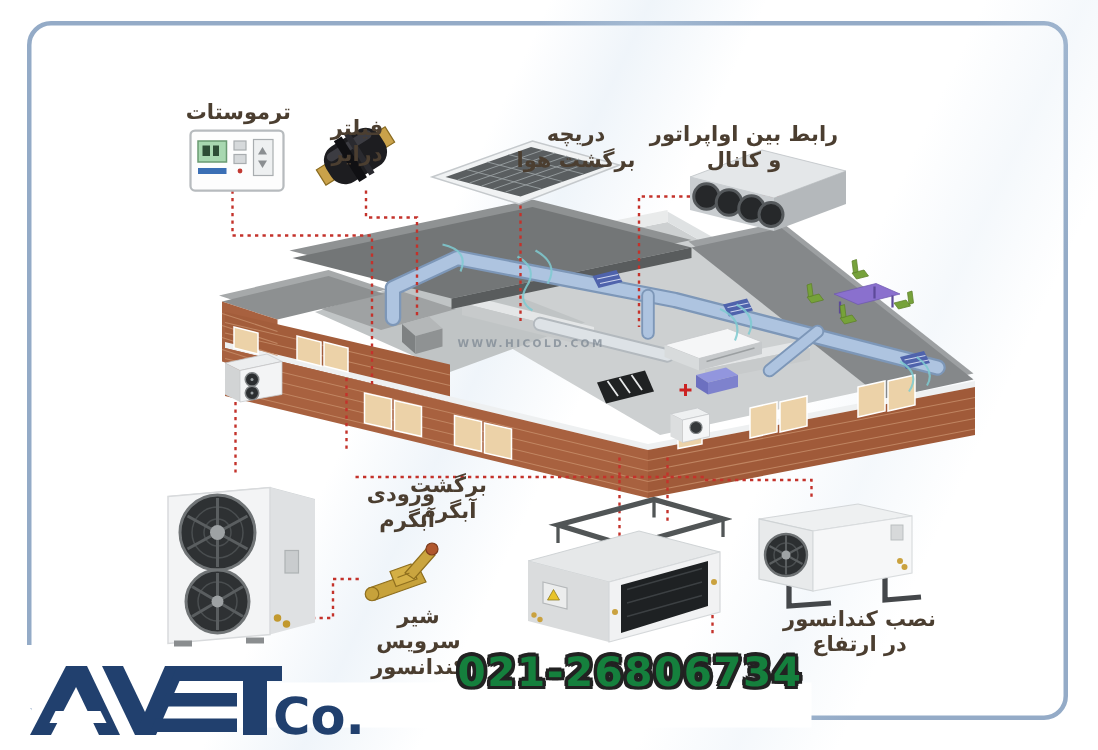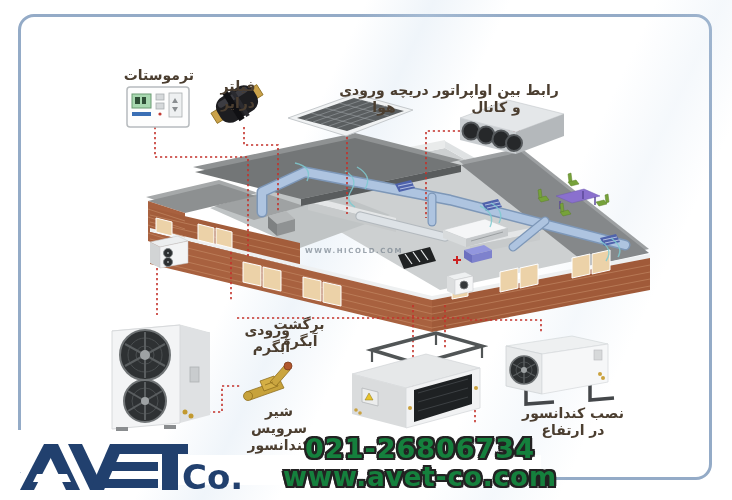--- a/index.html
+++ b/index.html
@@ -8,21 +8,21 @@
   .sheen{position:absolute;left:0;top:0;width:732px;height:500px;pointer-events:none;
          background:linear-gradient(115deg,transparent 38%,rgba(203,221,238,.30) 45%,
          transparent 53%,transparent 68%,rgba(203,221,238,.20) 75%,transparent 82%);}
   .frame{position:absolute;left:18px;top:14px;width:688px;height:460px;
          border:3px solid #94abc7;border-radius:16px;}
   .mask{position:absolute;background:#ffffff;}
   .abs{position:absolute;}
   .label{position:absolute;font-size:14px;font-weight:bold;color:#4b3e30;
          text-align:center;direction:rtl;line-height:1.2;z-index:6;}
   .watermark{position:absolute;font-size:7px;letter-spacing:1.6px;color:rgba(125,136,147,.75);
-             z-index:5;font-weight:bold;margin-top:22px;}
+             z-index:5;font-weight:bold;}
   .bubble{position:absolute;font-weight:bold;color:#15803d;text-align:center;letter-spacing:1px;z-index:8;
           text-shadow:-2px -2px 0 #222,2px -2px 0 #222,-2px 2px 0 #222,2px 2px 0 #222,
                       0 -2.4px 0 #222,0 2.4px 0 #222,-2.4px 0 0 #222,2.4px 0 0 #222;}
   .phone{left:252px;top:433px;width:336px;font-size:27px;}
   .website{left:240px;top:462px;width:360px;font-size:26px;}
   svg{display:block;}
 </style>
 </head>
 <body>
 
@@ -352,21 +352,21 @@
         </g>
       <circle cx="28" cy="38" r="3" fill="#9ea2a4"></circle>
     </g>
     <rect x="98" y="18" width="8" height="10" fill="#d7d9da" stroke="#b7babc" stroke-width="0.6"></rect>
     <circle cx="104" cy="42" r="2" fill="#caa23f"></circle>
       <circle cx="107" cy="46" r="2" fill="#caa23f"></circle>
   </svg>
 
   <div class="label" style="left:128px;top:67px;width:66px;" dir="rtl">ترموستات</div>
   <div class="label" style="left:205px;top:66px;width:66px;margin-top:12px;" dir="rtl">فیلتر درایر</div>
-  <div class="label" style="left:338px;top:82px;width:92px;" dir="rtl">دریچه ورودی هوا</div>
+  <div class="label" style="left:338px;top:82px;width:92px;" dir="rtl">دریچه برگشت هوا</div>
   <div class="label" style="left:432px;top:82px;width:128px;" dir="rtl">رابط بین اواپراتور و کانال</div>
   <div class="label" style="left:232px;top:316px;width:62px;margin-left:36px;" dir="rtl">برگشت آبگرم</div>
   <div class="label" style="left:228px;top:322px;width:62px;text-align:right;" dir="rtl">ورودی آبگرم</div>
   <div class="label" style="left:238px;top:403px;width:82px;" dir="rtl">شیر سرویس کندانسور</div>
   <div class="label" style="left:522px;top:405px;width:102px;" dir="rtl">نصب کندانسور در ارتفاع</div>
 
   <div class="watermark" style="left:305px;top:225px;">WWW.HICOLD.COM</div>
 
   <svg class="abs" style="left:18px;top:436px;z-index:8;" width="230" height="60" viewBox="0 0 230 60" aria-label="AVETCo.">
     <g fill="#21406e">
@@ -377,15 +377,14 @@
       <polygon points="72,54 86,54 106,8 92,8"></polygon>
       <polygon points="100,8 170,8 170,18 96,18"></polygon>
       <polygon points="93,26 140,26 140,35 89,35"></polygon>
       <polygon points="86,43 140,43 140,52 82,52"></polygon>
       <polygon points="144,18 160,18 160,54 144,54"></polygon>
     </g>
     <text x="164" y="53" font-family="DejaVu Sans, sans-serif" font-size="34" font-weight="bold" fill="#21406e">Co.</text>
   </svg>
 
   <div class="bubble phone">021-26806734</div>
-  <div class="bubble website">www.avet-co.com</div>
 
 </div>
 
 </body></html>

